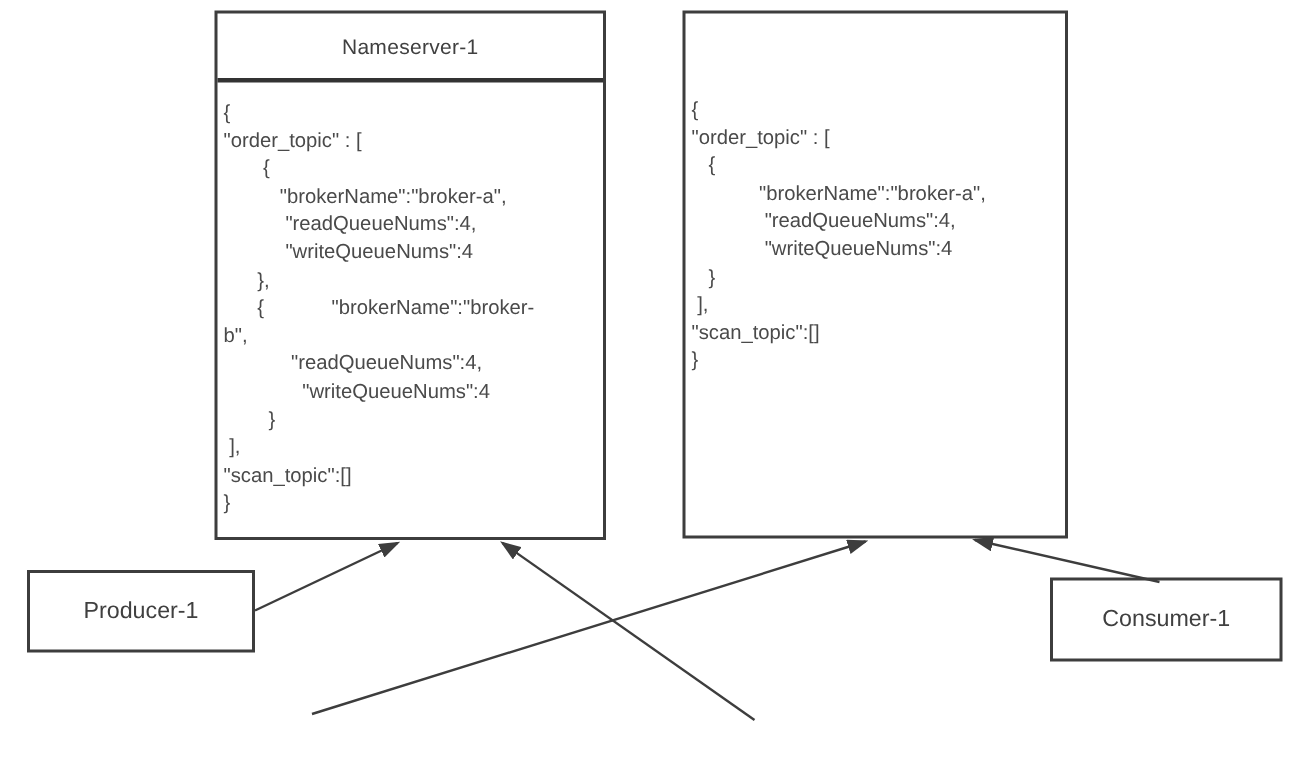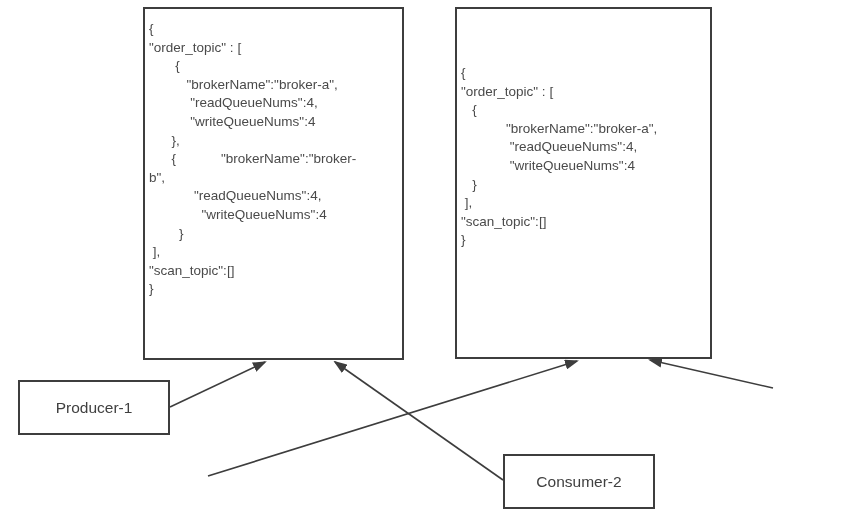--- a/index.html
+++ b/index.html
@@ -70,20 +70,21 @@
         <path d="M0,0 L14,5 L0,10 z" fill="#3d3d3d"></path>
       </marker>
     </defs>
   <line x1="170" y1="407" x2="265" y2="362" stroke="#3d3d3d" stroke-width="1.6" marker-end="url(#ah)"></line>
       <line x1="208" y1="476" x2="577" y2="361" stroke="#3d3d3d" stroke-width="1.6" marker-end="url(#ah)"></line>
       <line x1="503" y1="480" x2="335" y2="362" stroke="#3d3d3d" stroke-width="1.6" marker-end="url(#ah)"></line>
       <line x1="773" y1="388" x2="650" y2="360" stroke="#3d3d3d" stroke-width="1.6" marker-end="url(#ah)"></line>
     </svg>
 
   <div class="box ns1">
+    <div class="ns-header">Nameserver-1</div>
     <pre class="ns-body">{
 "order_topic" : [
        {
           "brokerName":"broker-a",
            "readQueueNums":4,
            "writeQueueNums":4
       },
       {            "brokerName":"broker-
 b",
             "readQueueNums":4,
@@ -105,18 +106,18 @@
  ],
 "scan_topic":[]
 }</pre>
   </div>
 
   <div class="box client producer-1">
     <span>Producer-1</span>
   </div>
 
 
+  <div class="box client consumer-1">
+    <span>Consumer-1</span>
+  </div>
 
-  <div class="box client consumer-2">
-    <span>Consumer-2</span>
-  </div>
 
 </div>
 
 </body></html>

